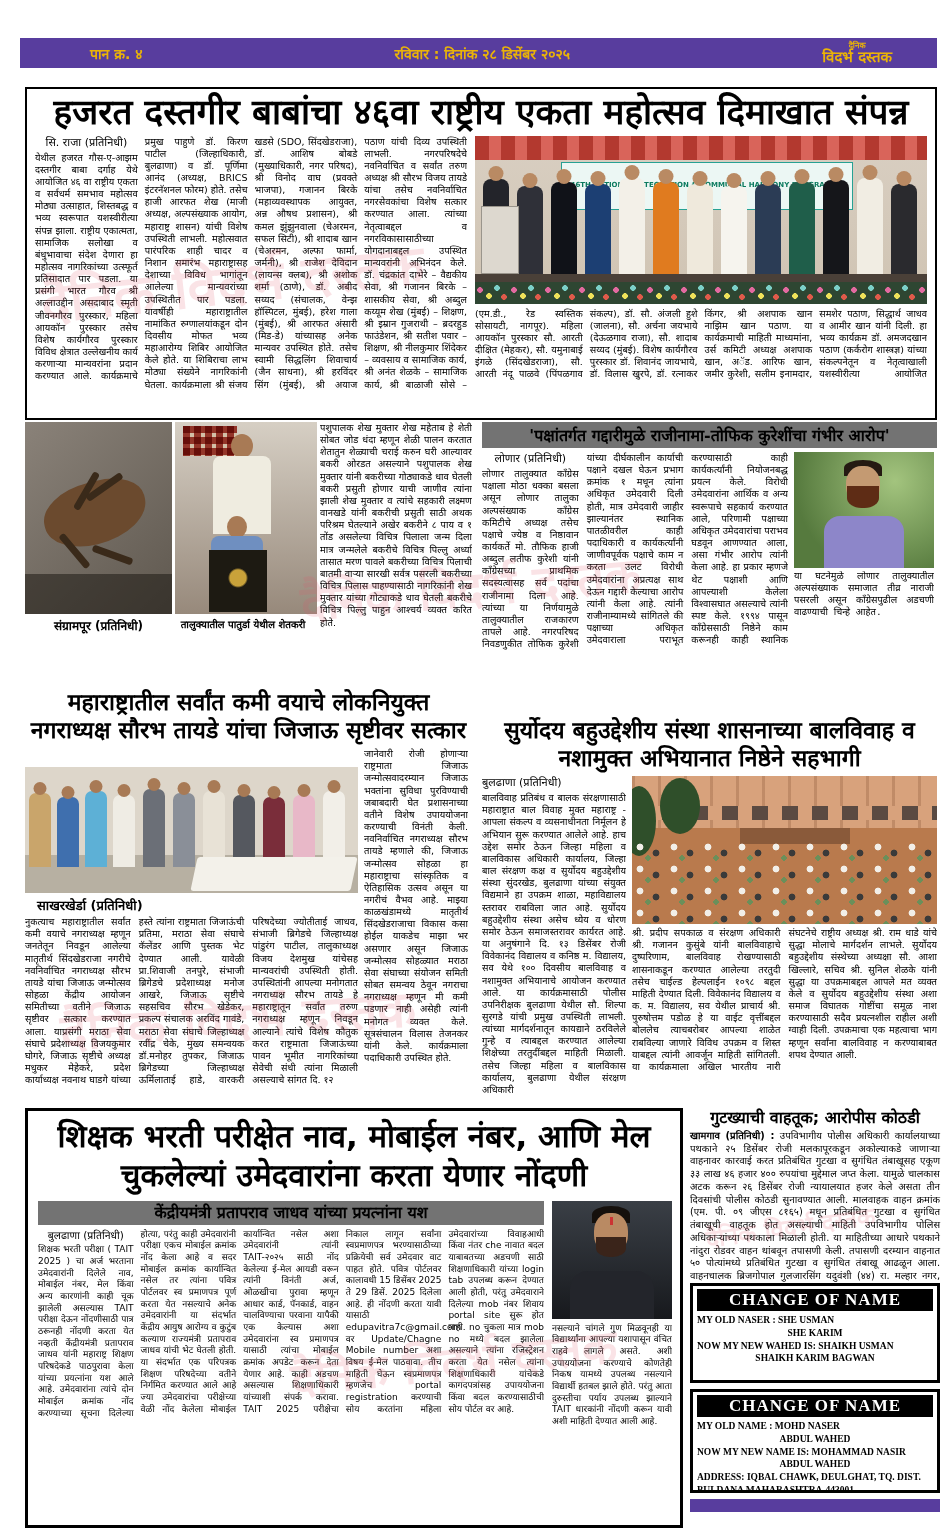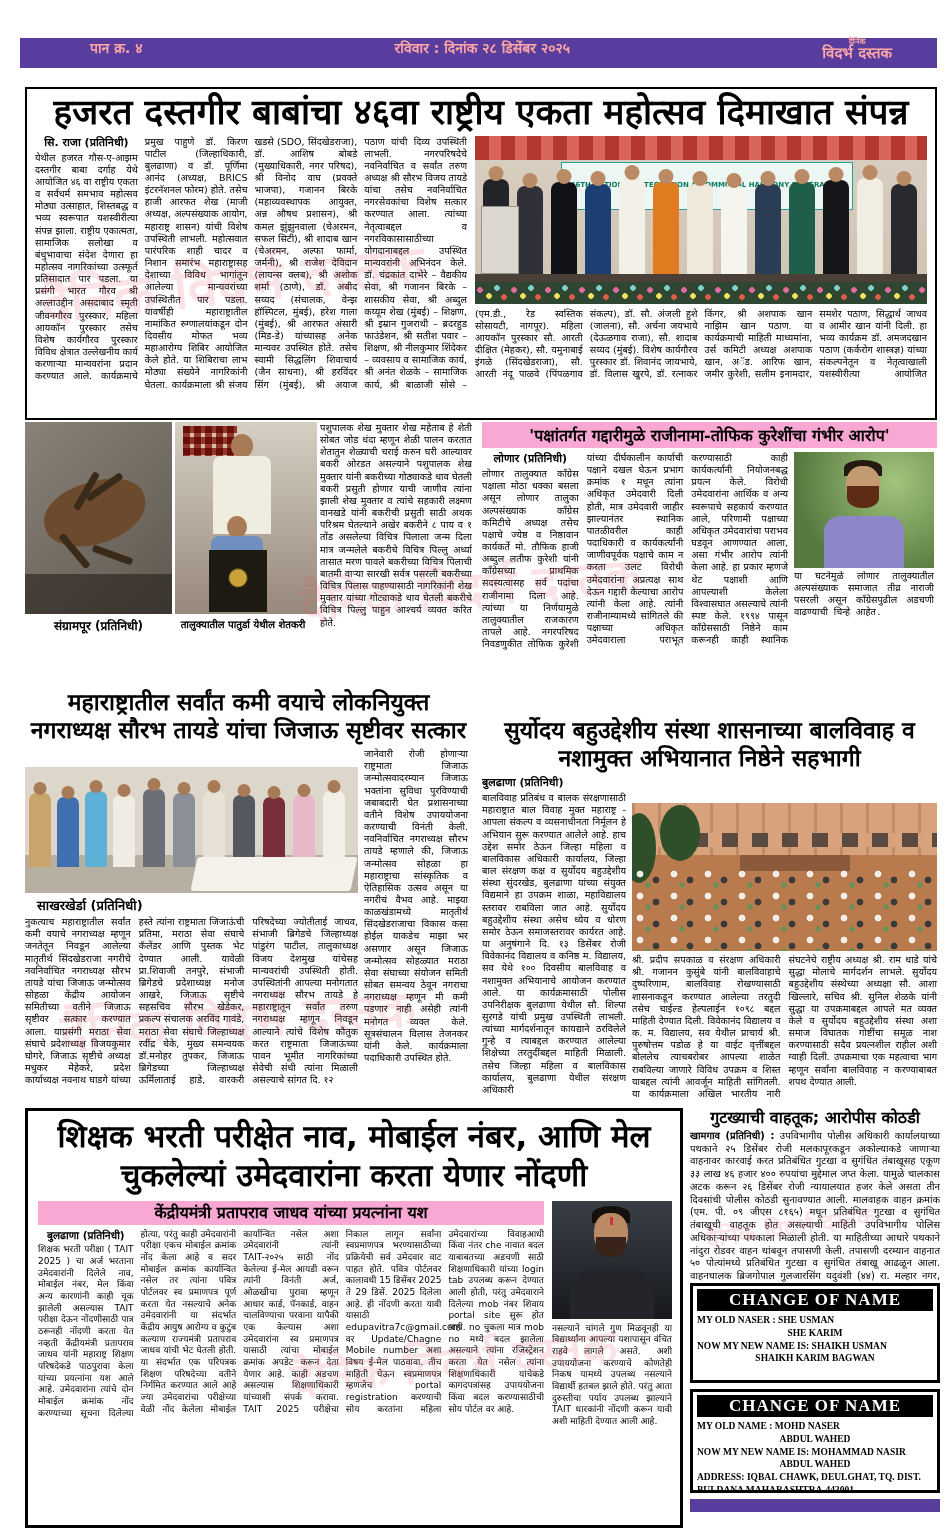--- a/index.html
+++ b/index.html
@@ -1,37 +1,37 @@
 <!DOCTYPE html>
 <html><head>
 <meta charset="utf-8">
 <style>
   html,body{margin:0;padding:0;background:#ffffff;}
   .page{position:relative;width:945px;height:1534px;background:#fff;font-family:"DejaVu Sans",sans-serif;color:#000;overflow:hidden;}
 
   
-  .masthead{position:absolute;top:38px;left:20px;width:917px;height:30px;background:#583d9e;color:#fca5a5;display:flex;align-items:flex-start;justify-content:space-between;padding:0 45px 0 70px;box-sizing:border-box;}
+  .masthead{position:absolute;top:38px;left:20px;width:917px;height:30px;background:#583d9e;color:#eab308;display:flex;align-items:center;justify-content:space-between;padding:0 45px 0 70px;box-sizing:border-box;}
   .m-txt{font-size:14px;font-weight:bold;}
   .m-brand{text-align:center;line-height:1;font-weight:bold;}
   .m-brand .top{display:block;font-size:8px;}
   .m-brand .name{display:block;font-size:15px;}
 
   
   .sec{position:absolute;box-sizing:border-box;}
   .sec-h{font-size:23px;font-weight:bold;text-align:center;line-height:1.22;margin:0 0 4px 0;}
   .cols{text-align:justify;overflow:hidden;}
   .c2{column-count:2;column-gap:8px;}
   .c3{column-count:3;column-gap:8px;}
   .c4{column-count:4;column-gap:7px;}
   .c5{column-count:5;column-gap:7px;}
   .body-s{font-size:9.5px;line-height:1.28;}
-  .dl{display:block;text-align:center;font-weight:bold;font-size:11px;margin-bottom:2px;}
+  .dl{display:block;text-align:center;font-weight:normal;font-size:11px;margin-bottom:2px;}
   .photo{position:relative;overflow:hidden;background:#cfc8bd;}
   .cap{font-weight:bold;font-size:12px;}
-  .graybar{background:#f9a8d4;font-weight:bold;text-align:center;}
+  .graybar{background:#737373;font-weight:bold;text-align:center;}
 
   
   .box-main{position:absolute;top:87px;left:25px;width:912px;height:333px;border:2px solid #000;box-sizing:border-box;padding:2px 8px;background:#fff;}
   .h-main{font-size:35px;font-weight:bold;text-align:center;margin:2px 0 4px 0;line-height:1.1;white-space:nowrap;}
   .main-flex{display:flex;gap:8px;}
   .main-left{width:434px;height:258px;}
   .main-right{width:452px;}
   .caption-cols{height:84px;margin-top:4px;}
 
   
@@ -76,21 +76,21 @@
   .sak-left{width:333px;margin-top:19px;}
   .sak-photo{width:333px;height:126px;background:linear-gradient(#ddd6ca 0 70%,#b7b0a2 70%);}
   .sak-table{position:absolute;right:4px;bottom:2px;width:160px;height:34px;background:#f3f1ea;transform:skewX(-12deg);border-radius:3px;}
   .sfig{position:absolute;bottom:26px;width:22px;border-radius:7px 7px 0 0;}
   .sfig::before{content:"";position:absolute;top:-11px;left:50%;transform:translateX(-50%);width:13px;height:13px;border-radius:50%;background:#a87a55;}
   .sak-side{width:104px;height:330px;}
 
   
   .sur-flex{display:flex;gap:6px;}
   .sur-left{width:144px;height:330px;}
-  .sur-right{width:305px;margin-top:27px;}
+  .sur-right{width:305px;}
   .sur-photo{width:305px;height:148px;background:#b97a4d;}
   .building{position:absolute;top:0;left:0;right:0;height:52px;background:#d8a27c;background-image:repeating-linear-gradient(90deg,rgba(120,70,40,.25) 0 3px,transparent 3px 26px);}
   .winrow{position:absolute;top:30px;left:0;right:0;height:14px;background:repeating-linear-gradient(90deg,#5a4a42 0 16px,#d8a27c 16px 30px);}
   .tree{position:absolute;border-radius:50%;background:#2f4f2a;}
   .steps{position:absolute;top:52px;left:108px;width:110px;height:16px;background:#8a5a3a;}
   .crowd{position:absolute;bottom:0;left:0;right:0;height:84px;background-image:radial-gradient(circle 5px at 8px 7px,#f2efe9 70%,transparent 71%),radial-gradient(circle 5px at 24px 13px,#3a3a3a 70%,transparent 71%),radial-gradient(circle 4px at 16px 18px,#6b8f5a 70%,transparent 71%);background-size:34px 22px;}
 
   
   .box-teacher{position:absolute;top:1108px;left:25px;width:658px;height:420px;border:3px solid #000;box-sizing:border-box;padding:4px 10px;background:#fff;}
   .h-teacher{font-size:31px;font-weight:bold;text-align:center;line-height:1.25;margin:2px 0 6px 0;}
@@ -306,21 +306,21 @@
     <div class="gutkha-body">
       <span class="dl-in">खामगाव (प्रतिनिधी) :</span>
       <span>उपविभागीय पोलीस अधिकारी कार्यालयाच्या पथकाने २५ डिसेंबर रोजी मलकापूरकडून अकोल्याकडे जाणाऱ्या वाहनावर कारवाई करत प्रतिबंधित गुटखा व सुगंधित तंबाखूसह एकूण ३३ लाख ४६ हजार ४०० रुपयांचा मुद्देमाल जप्त केला. यामुळे चालकास अटक करून २६ डिसेंबर रोजी न्यायालयात हजर केले असता तीन दिवसांची पोलीस कोठडी सुनावण्यात आली. मालवाहक वाहन क्रमांक (एम. पी. ०९ जीएस ८१६५) मधून प्रतिबंधित गुटखा व सुगंधित तंबाखूची वाहतूक होत असल्याची माहिती उपविभागीय पोलिस अधिकाऱ्यांच्या पथकाला मिळाली होती. या माहितीच्या आधारे पथकाने नांदुरा रोडवर वाहन थांबवून तपासणी केली. तपासणी दरम्यान वाहनात ५० पोत्यांमध्ये प्रतिबंधित गुटखा व सुगंधित तंबाखू आढळून आला. वाहनचालक ब्रिजगोपाल गुलजारसिंग यदुवंशी (४४) रा. मल्हार नगर, इंदूर याला अटक केली होती.</span>
     </div>
   </section>
 
   <div class="chbox" style="top:1283px;height:100px;">
     <div class="title">CHANGE OF NAME</div>
     <div class="chline">MY OLD NASER : SHE USMAN</div>
     <div class="chline center">SHE KARIM</div>
-    <div class="chline">NOW MY NEW NAME IS: SHAIKH USMAN</div>
+    <div class="chline">NOW MY NEW WAHED IS: SHAIKH USMAN</div>
     <div class="chline center">SHAIKH KARIM BAGWAN</div>
   </div>
 
   <div class="chbox" style="top:1389px;height:104px;">
     <div class="title">CHANGE OF NAME</div>
     <div class="chline">MY OLD NAME : MOHD NASER</div>
     <div class="chline center">ABDUL WAHED</div>
     <div class="chline">NOW MY NEW NAME IS: MOHAMMAD NASIR</div>
     <div class="chline center">ABDUL WAHED</div>
     <div class="chline">ADDRESS: IQBAL CHAWK, DEULGHAT, TQ. DIST. BULDANA MAHARASHTRA-443001</div>

